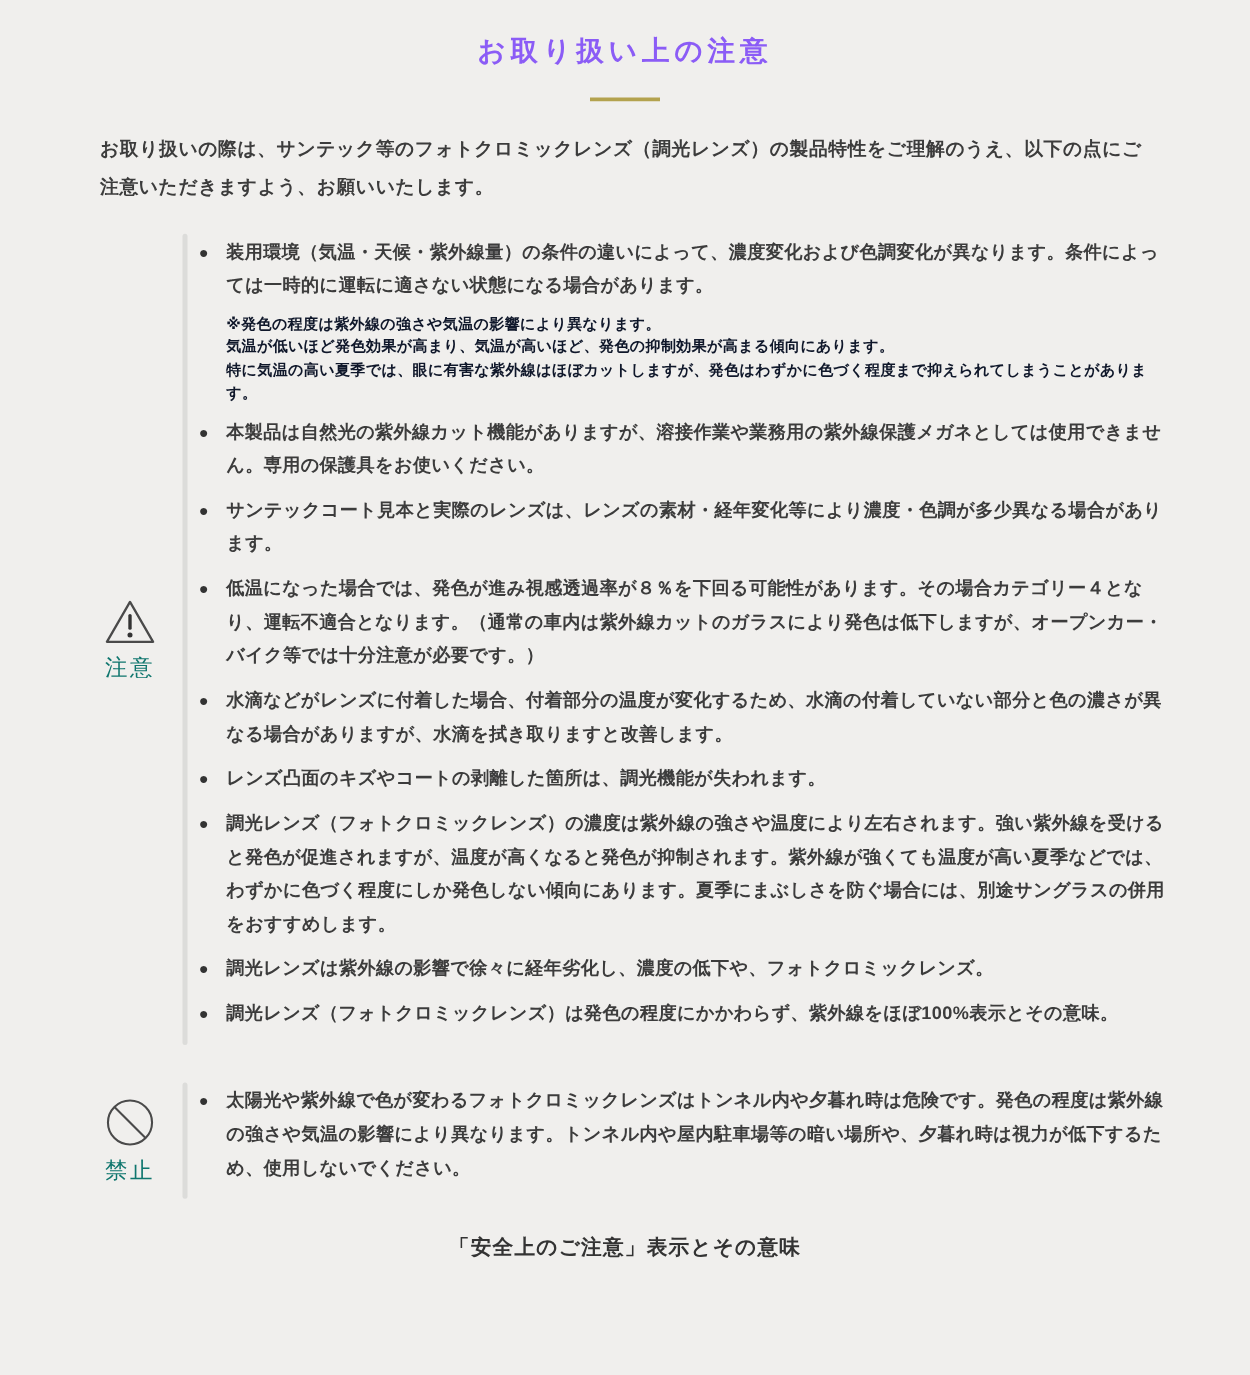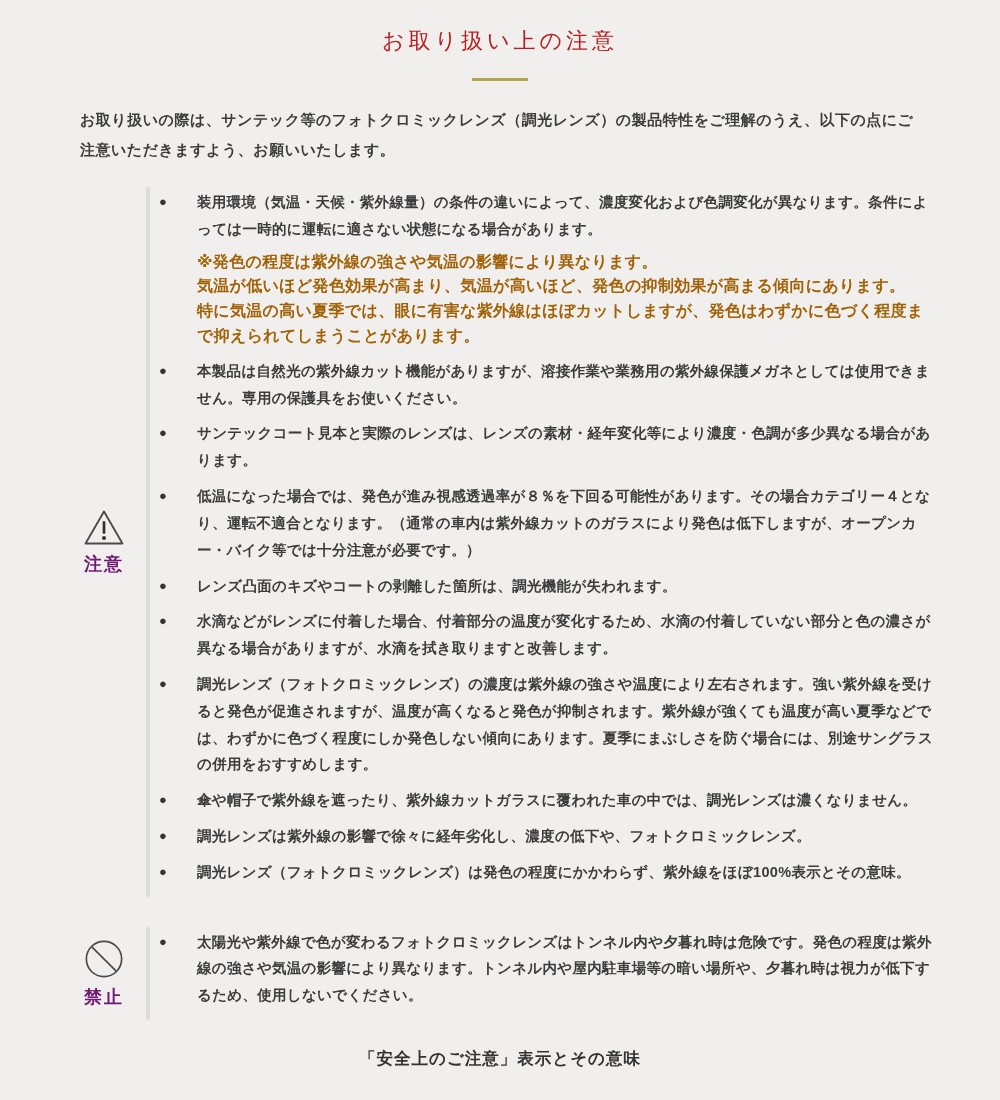--- a/index.html
+++ b/index.html
@@ -14,24 +14,24 @@
     min-height: 1100px;
     margin: 0 auto;
     background: #f0efed;
     box-sizing: border-box;
     padding: 26px 62px 26px;
   }
   
   .page-title {
     text-align: center;
     font-size: 22px;
-    font-weight: normal;
+    font-weight: bold;
     letter-spacing: 4px;
     margin: 0;
-    color: #b91c1c;
+    color: #8b5cf6;
   }
   .title-divider {
     width: 56px;
     height: 3px;
     background: #b3a24e;
     margin: 22px auto 24px;
   }
   .intro {
     font-size: 15px;
     font-weight: 600;
@@ -50,23 +50,23 @@
     width: 84px;
     flex-shrink: 0;
     display: flex;
     flex-direction: column;
     align-items: center;
     justify-content: center;
     gap: 5px;
   }
   .notice-side .side-label {
     font-size: 18px;
-    font-weight: bold;
+    font-weight: normal;
     letter-spacing: 2px;
-    color: #701a75;
+    color: #0f766e;
   }
   .notice-divider {
     width: 4px;
     background: #dcdcda;
     border-radius: 2px;
     flex-shrink: 0;
   }
   .notice-body {
     flex: 1;
     padding: 2px 0 2px 9px;
@@ -82,29 +82,28 @@
     line-height: 1.95;
     color: #333;
   }
   .notice-item .bullet::before { content: "●"; }
   .item-content {
     flex: 1;
     font-size: 14.5px;
     font-weight: 600;
     line-height: 1.85;
     letter-spacing: 0.3px;
-    margin-left: 16px;
   }
   .item-note {
-    font-size: 16px;
+    font-size: 12px;
     font-weight: 600;
     line-height: 1.55;
     margin-top: 7px;
     white-space: pre-line;
-    color: #a16207;
+    color: #0f172a;
   }
   .item-note:empty { display: none; }
   
   .legend-heading {
     text-align: center;
     font-size: 16.5px;
     font-weight: bold;
     letter-spacing: 1px;
     margin: 28px 0 0;
     color: #333;
@@ -166,48 +165,41 @@
           <span class="bullet"></span>
           <div class="item-content">
             <div class="item-text">低温になった場合では、発色が進み視感透過率が８％を下回る可能性があります。その場合カテゴリー４となり、運転不適合となります。（通常の車内は紫外線カットのガラスにより発色は低下しますが、オープンカー・バイク等では十分注意が必要です。）</div>
 
           </div>
         </div>
 
         <div class="notice-item">
           <span class="bullet"></span>
           <div class="item-content">
+            <div class="item-text">水滴などがレンズに付着した場合、付着部分の温度が変化するため、水滴の付着していない部分と色の濃さが異なる場合がありますが、水滴を拭き取りますと改善します。</div>
+
+          </div>
+        </div>
+
+        <div class="notice-item">
+          <span class="bullet"></span>
+          <div class="item-content">
             <div class="item-text">レンズ凸面のキズやコートの剥離した箇所は、調光機能が失われます。</div>
 
           </div>
         </div>
 
         <div class="notice-item">
           <span class="bullet"></span>
           <div class="item-content">
-            <div class="item-text">水滴などがレンズに付着した場合、付着部分の温度が変化するため、水滴の付着していない部分と色の濃さが異なる場合がありますが、水滴を拭き取りますと改善します。</div>
-
-          </div>
-        </div>
-
-        <div class="notice-item">
-          <span class="bullet"></span>
-          <div class="item-content">
             <div class="item-text">調光レンズ（フォトクロミックレンズ）の濃度は紫外線の強さや温度により左右されます。強い紫外線を受けると発色が促進されますが、温度が高くなると発色が抑制されます。紫外線が強くても温度が高い夏季などでは、わずかに色づく程度にしか発色しない傾向にあります。夏季にまぶしさを防ぐ場合には、別途サングラスの併用をおすすめします。</div>
 
           </div>
         </div>
 
-        <div class="notice-item">
-          <span class="bullet"></span>
-          <div class="item-content">
-            <div class="item-text">傘や帽子で紫外線を遮ったり、紫外線カットガラスに覆われた車の中では、調光レンズは濃くなりません。</div>
-
-          </div>
-        </div>
 
         <div class="notice-item">
           <span class="bullet"></span>
           <div class="item-content">
             <div class="item-text">調光レンズは紫外線の影響で徐々に経年劣化し、濃度の低下や、フォトクロミックレンズ。</div>
 
           </div>
         </div>
 
 

